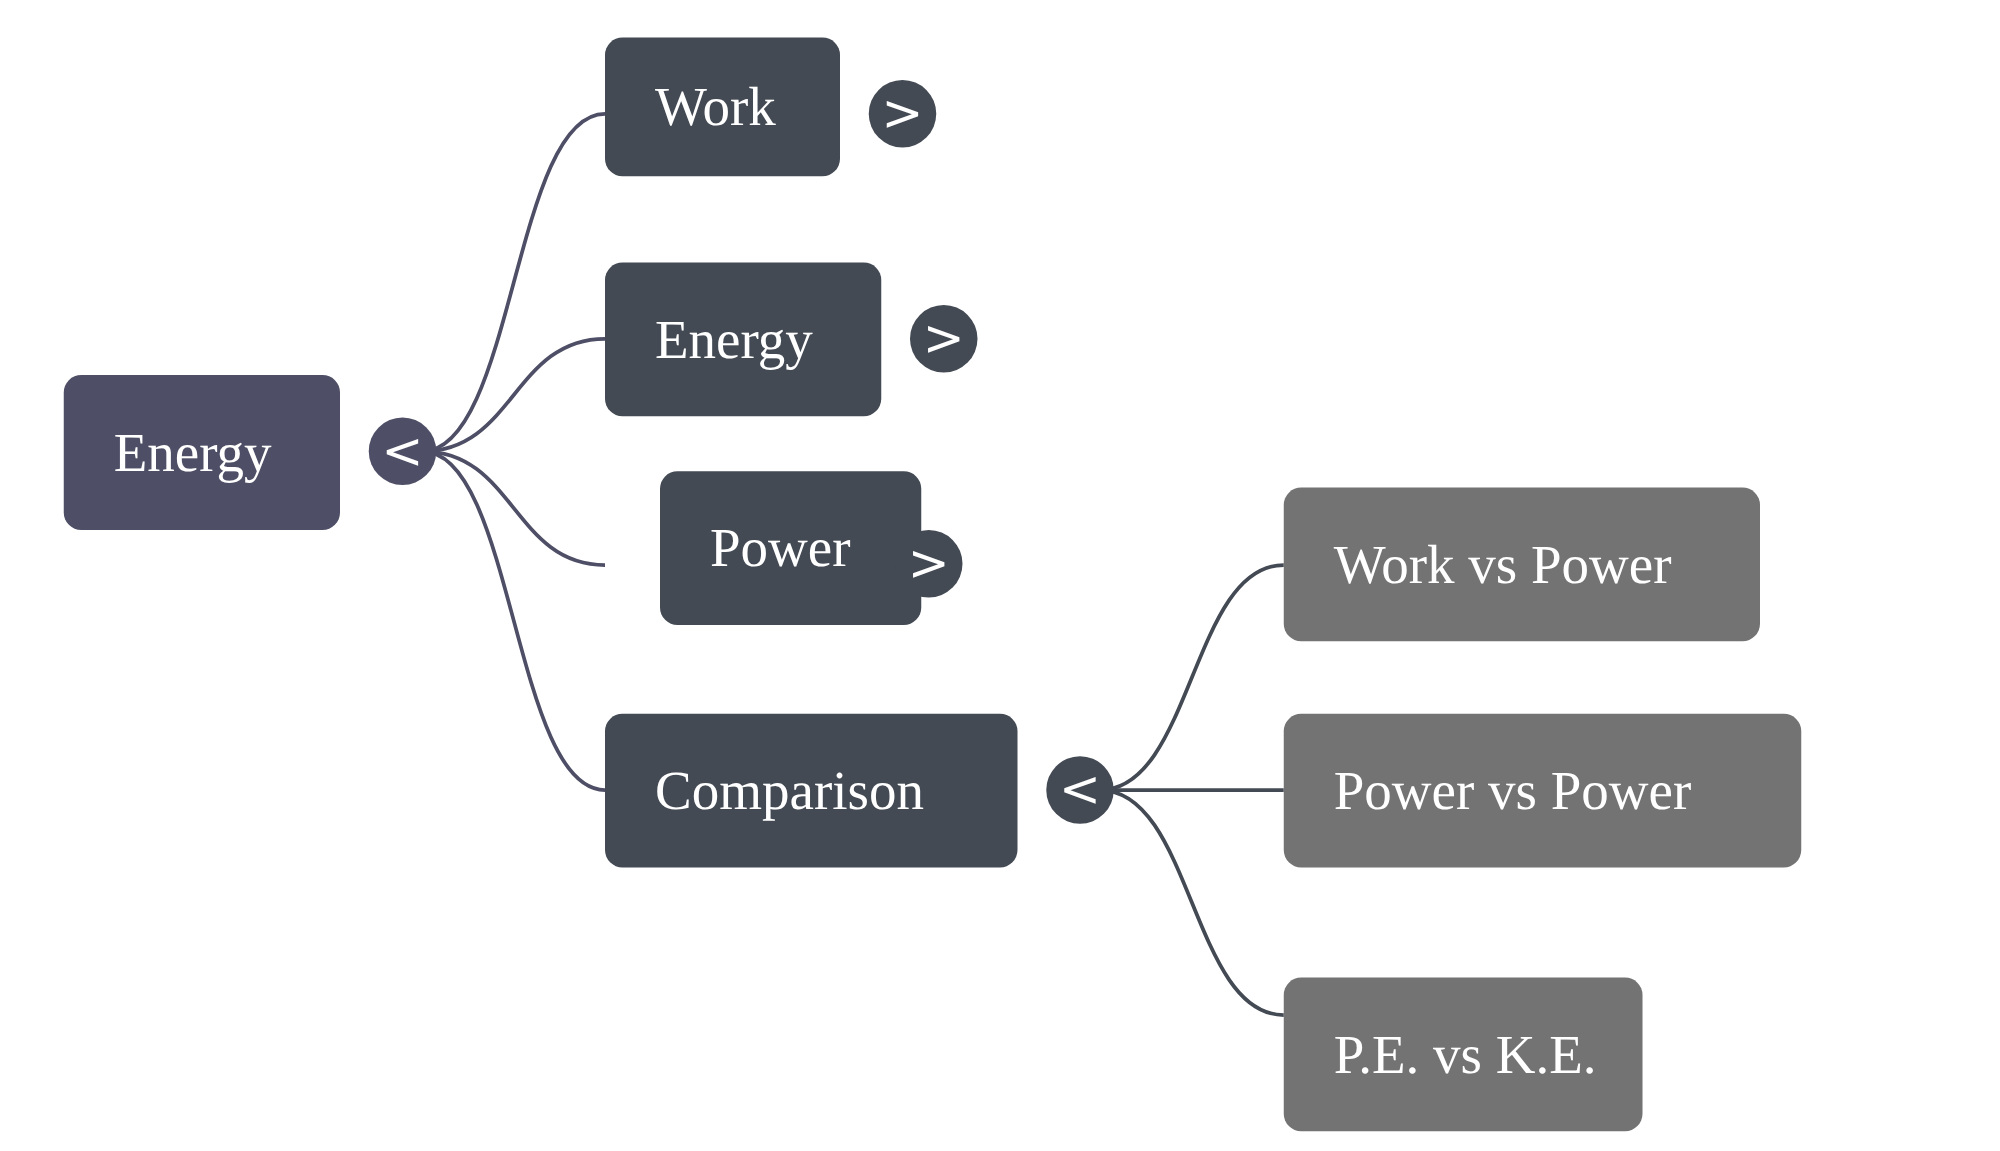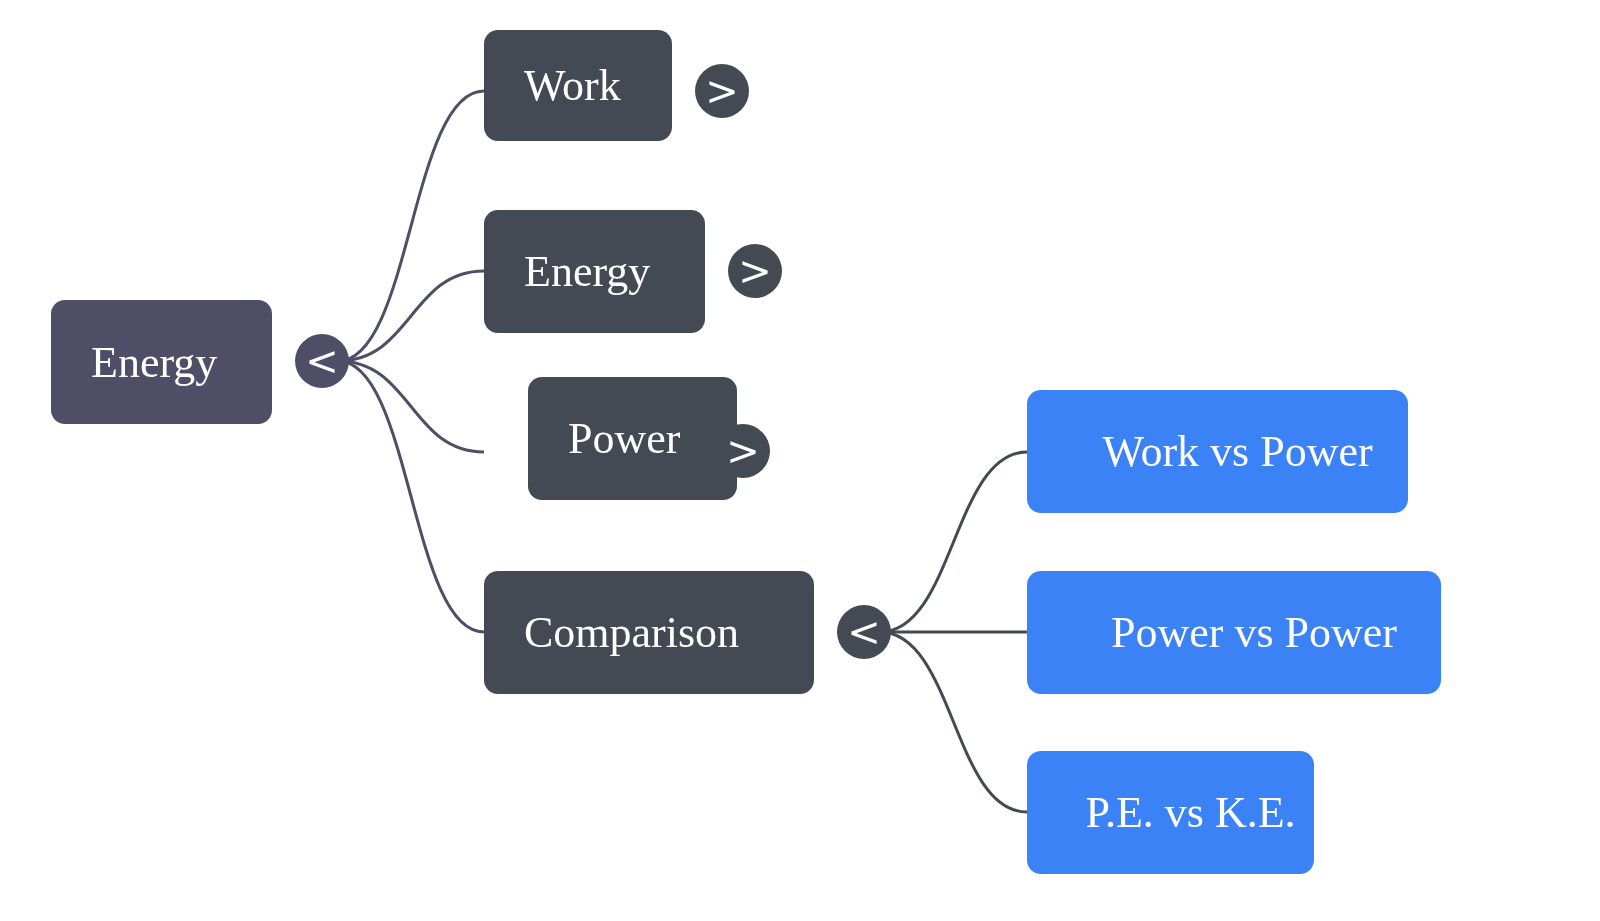--- a/index.html
+++ b/index.html
@@ -1,21 +1,21 @@
 <!DOCTYPE html>
 <html><head>
 <meta charset="utf-8">
 <style>
   html, body { margin: 0; padding: 0; background: #ffffff; }
   body { width: 1600px; height: 921px; position: relative; overflow: hidden; font-family: "Liberation Serif", "DejaVu Serif", serif; }
   #edges { position: absolute; left: 0; top: 0; width: 1600px; height: 921px; }
   .node { position: absolute; border-radius: 14px; color: #ffffff; font-size: 44px; display: flex; align-items: center; box-sizing: border-box; padding-left: 40px; white-space: nowrap; }
   .root { background: #4e4f66; }
   .lvl1 { background: #434a54; }
-  .lvl2 { background: #3b82f6; justify-content: center; }
+  .lvl2 { background: #737373; }
   .toggle { position: absolute; width: 54px; height: 54px; border-radius: 50%; background: #434a54; color: #fff; font-family: "DejaVu Sans", sans-serif; font-size: 40px; display: flex; align-items: center; justify-content: center; line-height: 1; cursor: pointer; }
   .toggle.root-t { background: #4e4f66; }
 </style>
 </head>
 <body>
 
 <svg id="edges">
     <path d="M338,361 C411,361 411,91 484,91" fill="none" stroke="#4e4f66" stroke-width="3"></path>
     <path d="M338,361 C411,361 411,271 484,271" fill="none" stroke="#4e4f66" stroke-width="3"></path>
     <path d="M338,361 C411,361 411,452 484,452" fill="none" stroke="#4e4f66" stroke-width="3"></path>
@@ -59,15 +59,15 @@
 <div class="toggle" style="left:837px;top:605px;">
   <span>&lt;</span>
 </div>
 
 <div class="node lvl2" style="left:1027px;top:390px;width:381px;height:123px;">
   <span>Work vs Power</span>
 </div>
 <div class="node lvl2" style="left:1027px;top:571px;width:414px;height:123px;">
   <span>Power vs Power</span>
 </div>
-<div class="node lvl2" style="left:1027px;top:751px;width:287px;height:123px;">
+<div class="node lvl2" style="left:1027px;top:782px;width:287px;height:123px;">
   <span>P.E. vs K.E.</span>
 </div>
 
 </body></html>

